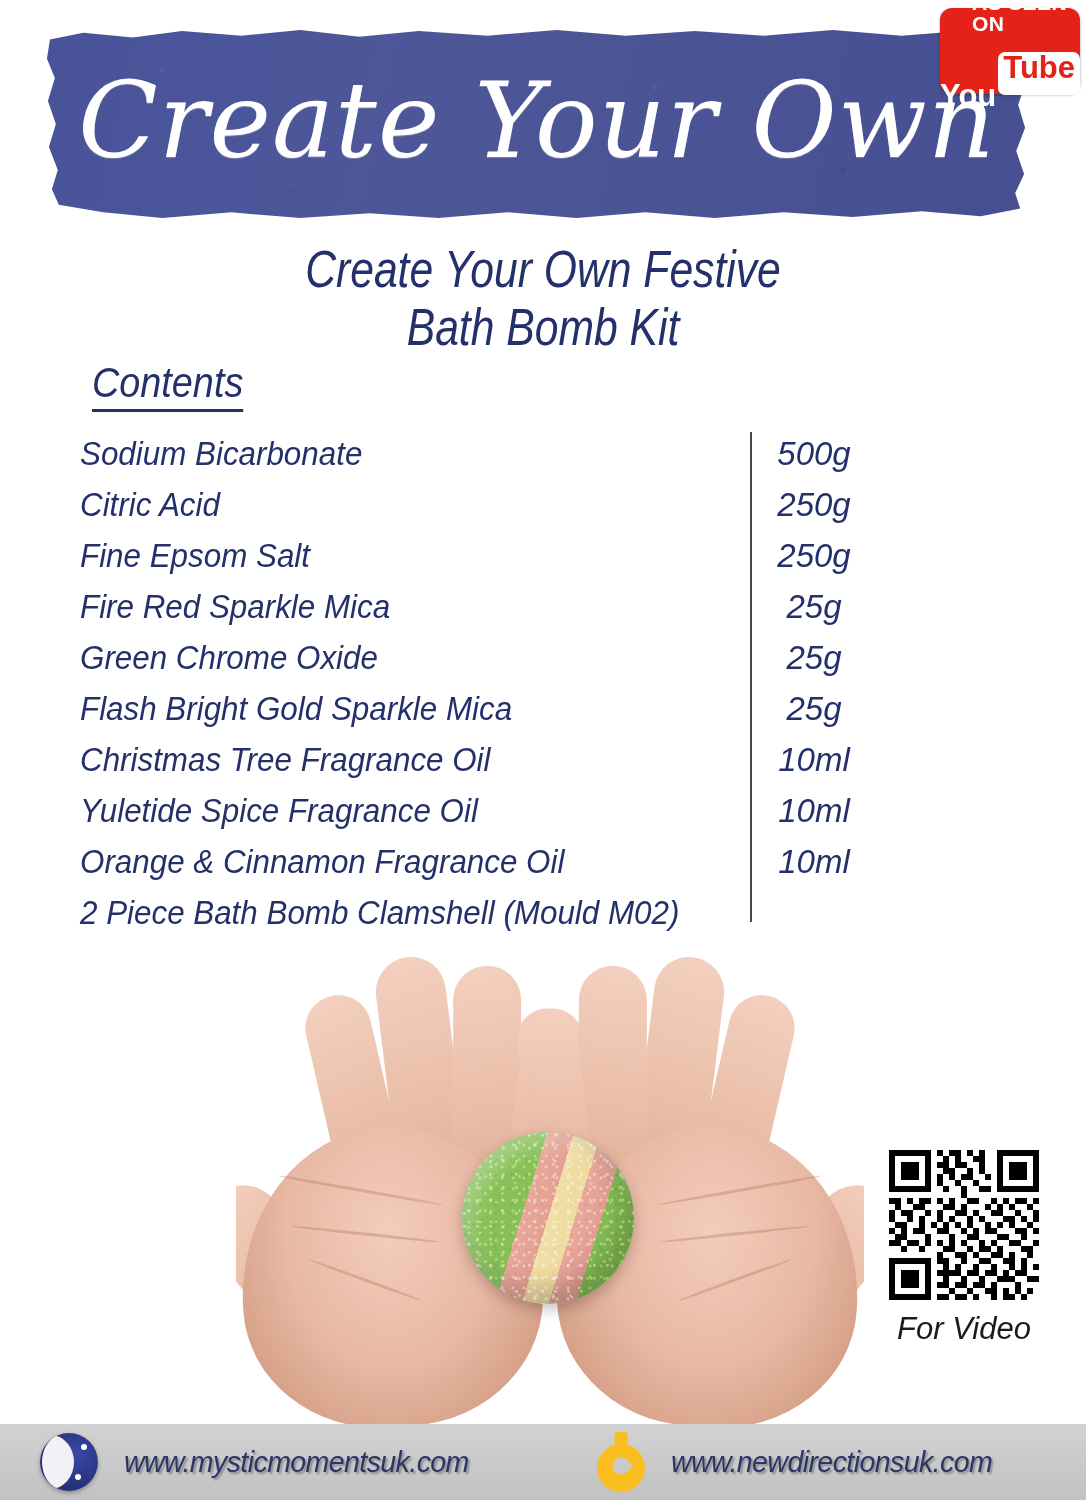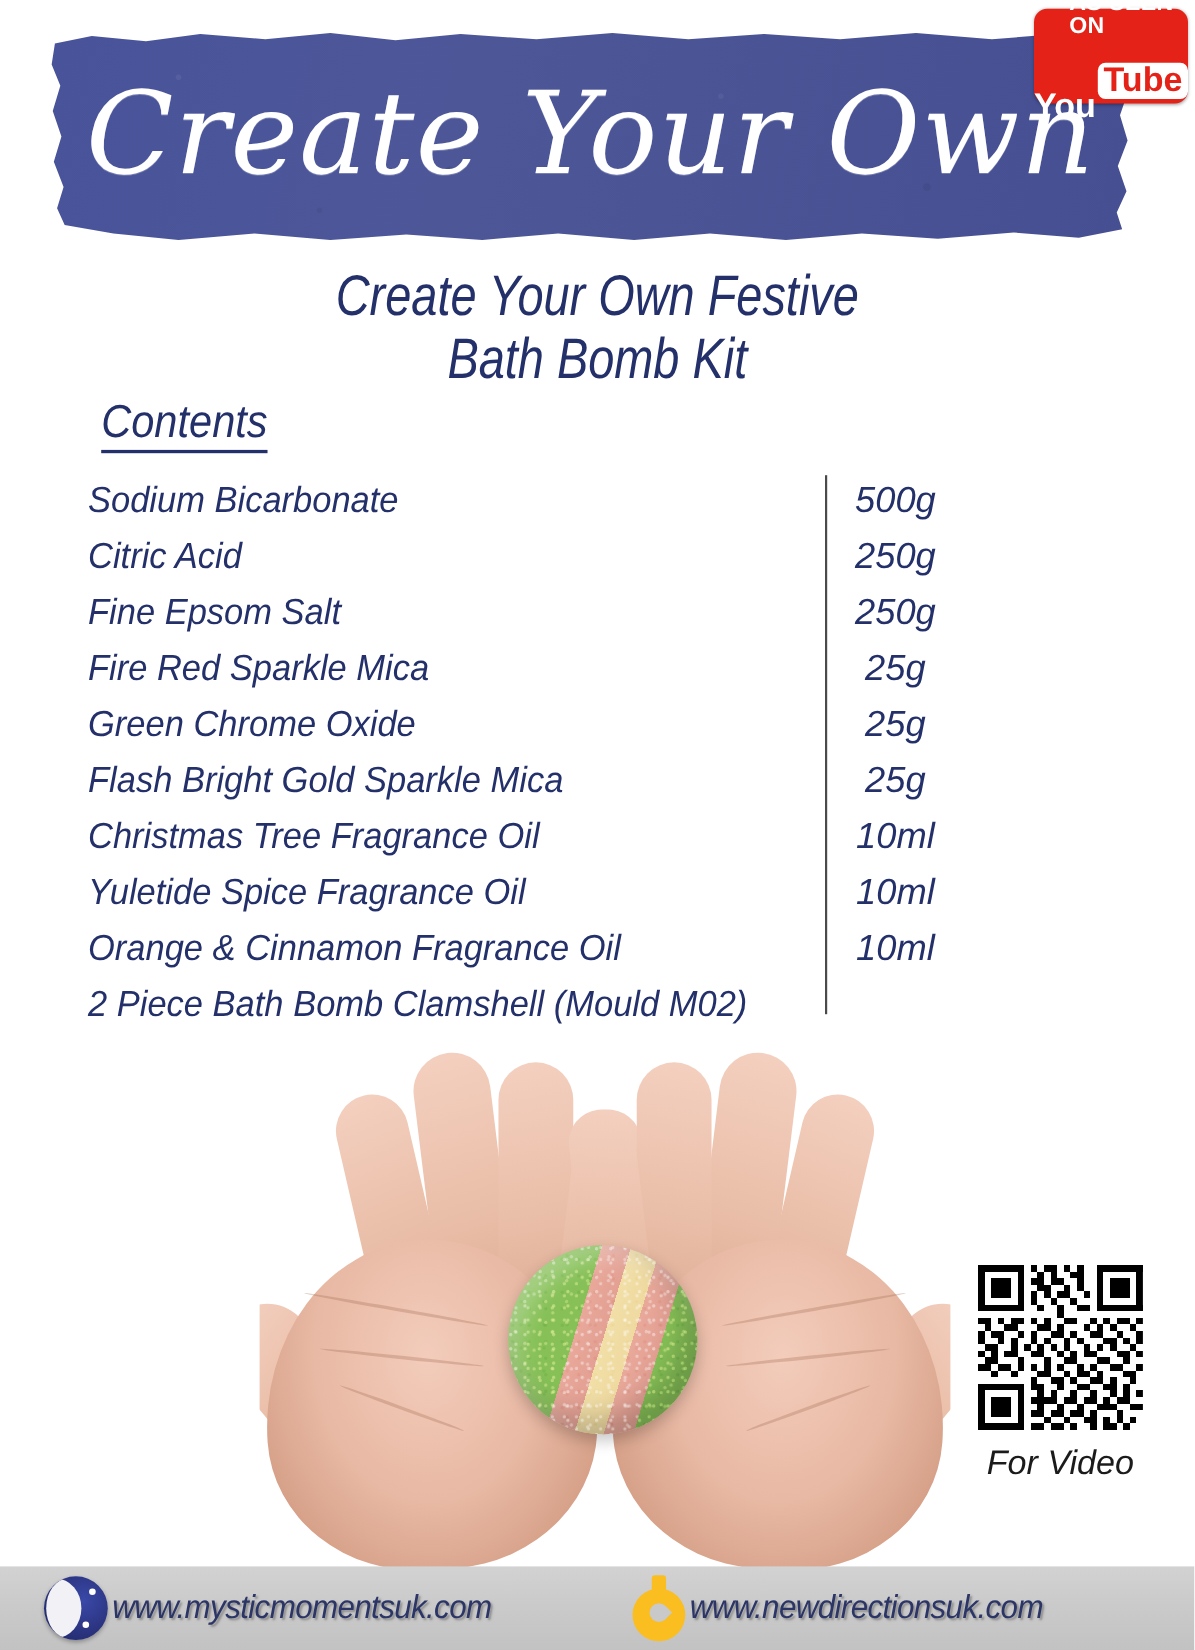--- a/index.html
+++ b/index.html
@@ -114,21 +114,21 @@
     margin-top: 44px;
   }
   .yt-tube {
     background: #ffffff;
     color: #e42217;
     font-family: "Liberation Sans", sans-serif;
     font-weight: bold;
     font-size: 31px;
     line-height: 1;
     border-radius: 7px;
-    padding: 0 5px 2px 5px;
+    padding: 0 5px 12px 5px;
     margin-left: 2px;
   }
 
   
   .subtitle {
     position: absolute;
     left: 0;
     top: 240px;
     width: 1086px;
     text-align: center;
@@ -311,21 +311,21 @@
     bottom: 0;
     width: 1086px;
     height: 76px;
     background: linear-gradient(180deg, #d2d2d2 0%, #c9c9c9 55%, #c2c2c2 100%);
     display: flex;
     align-items: center;
   }
   .footer-item {
     display: flex;
     align-items: center;
-    gap: 4px;
+    gap: 26px;
   }
   .footer-item.mystic { margin-left: 40px; }
   .footer-item.newdir { margin-left: 110px; }
   .footer-url {
     color: #2b3566;
     font-family: "Liberation Sans", sans-serif;
     font-style: italic;
     font-size: 30px;
     letter-spacing: -0.6px;
     text-shadow: 2px 2px 2px rgba(90,90,90,0.55);

